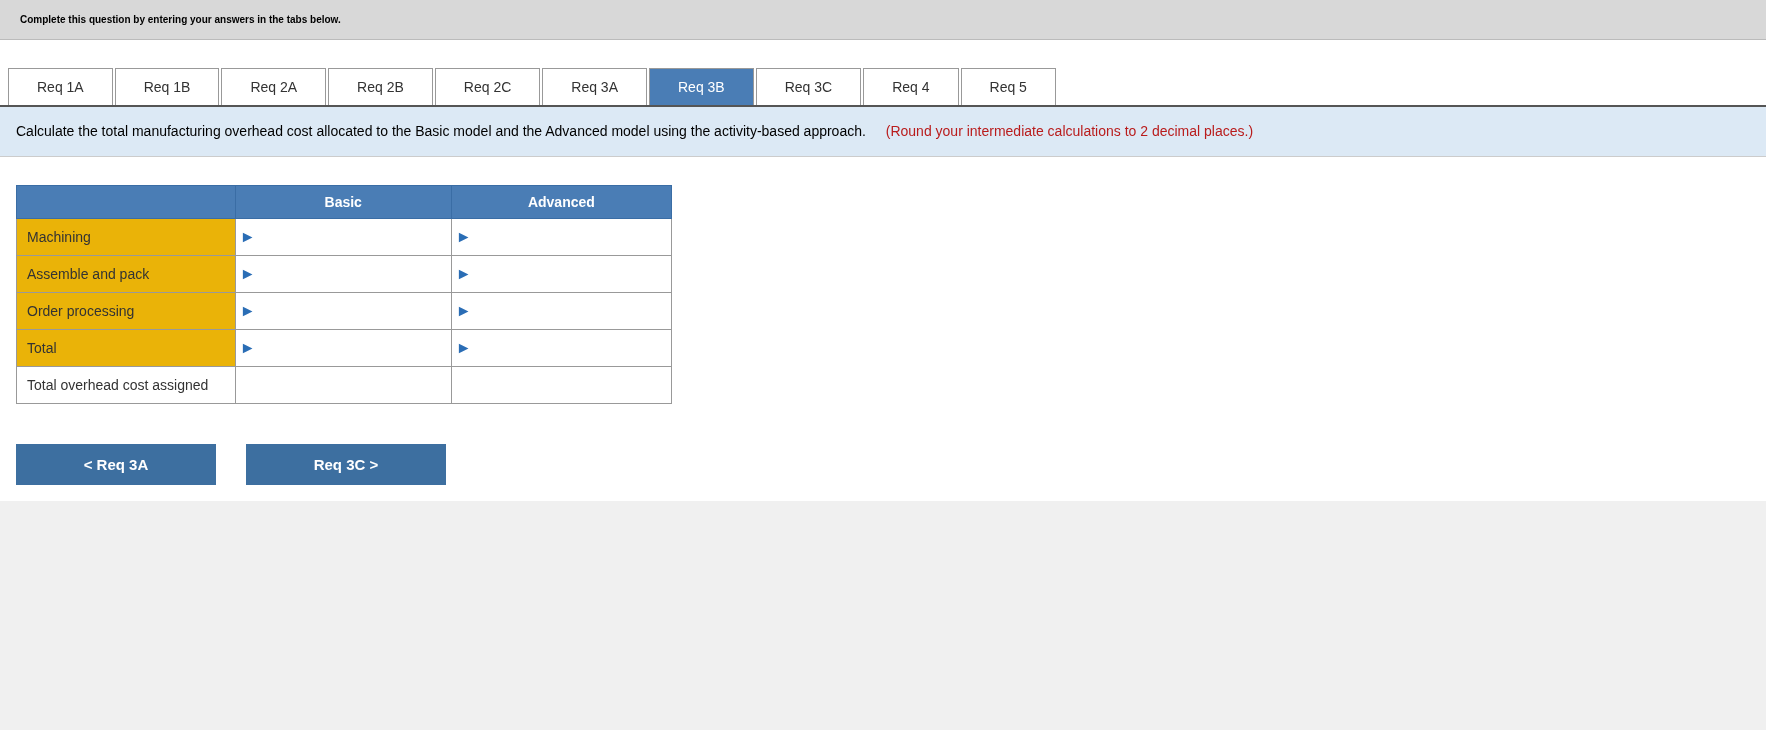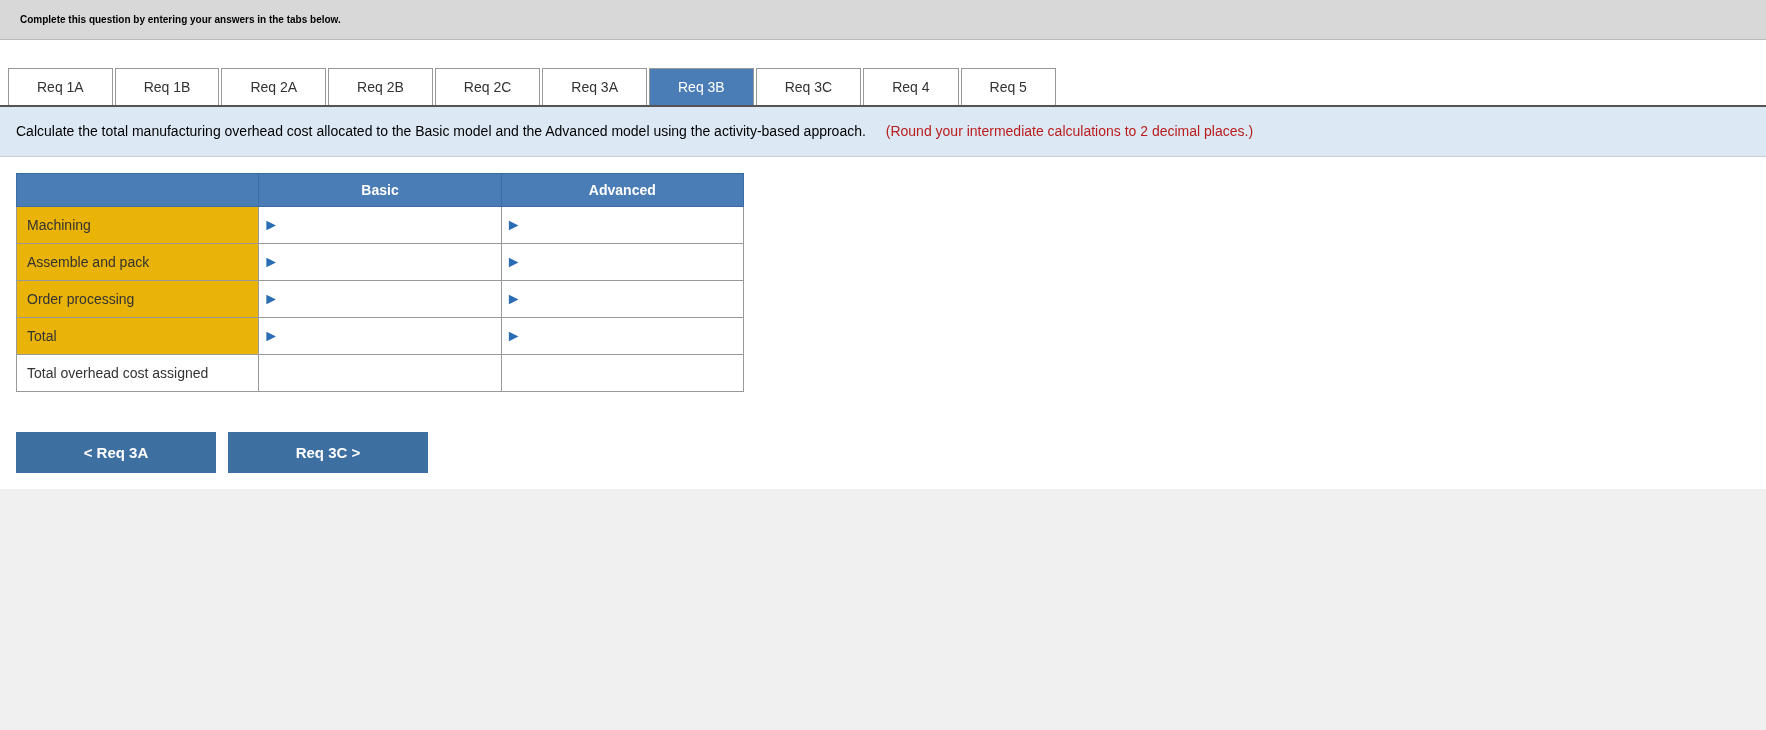--- a/index.html
+++ b/index.html
@@ -62,21 +62,22 @@
       color: #b91c1c;
       margin-left: 16px;
     }
 
     .table-section {
       padding: 16px 16px;
     }
 
     .data-table {
       border-collapse: collapse;
-      width: 728px;
+      width: 656px;
+      margin-top: 12px;
     }
 
     .data-table th {
       background-color: #4a7db5;
       color: #ffffff;
       font-weight: bold;
       text-align: center;
       padding: 8px 16px;
       border: 1px solid #3a6da5;
       font-size: 14px;
@@ -129,21 +130,21 @@
       outline: none;
       width: 100%;
       height: 36px;
       padding: 0 6px;
       font-size: 14px;
       background-color: transparent;
     }
 
     .nav-buttons {
       display: flex;
-      gap: 12px;
+      gap: 30px;
       padding: 16px 16px;
       margin-top: 8px;
     }
 
     .nav-btn {
       background-color: #3d6fa0;
       color: #ffffff;
       border: none;
       padding: 12px 32px;
       font-size: 15px;

